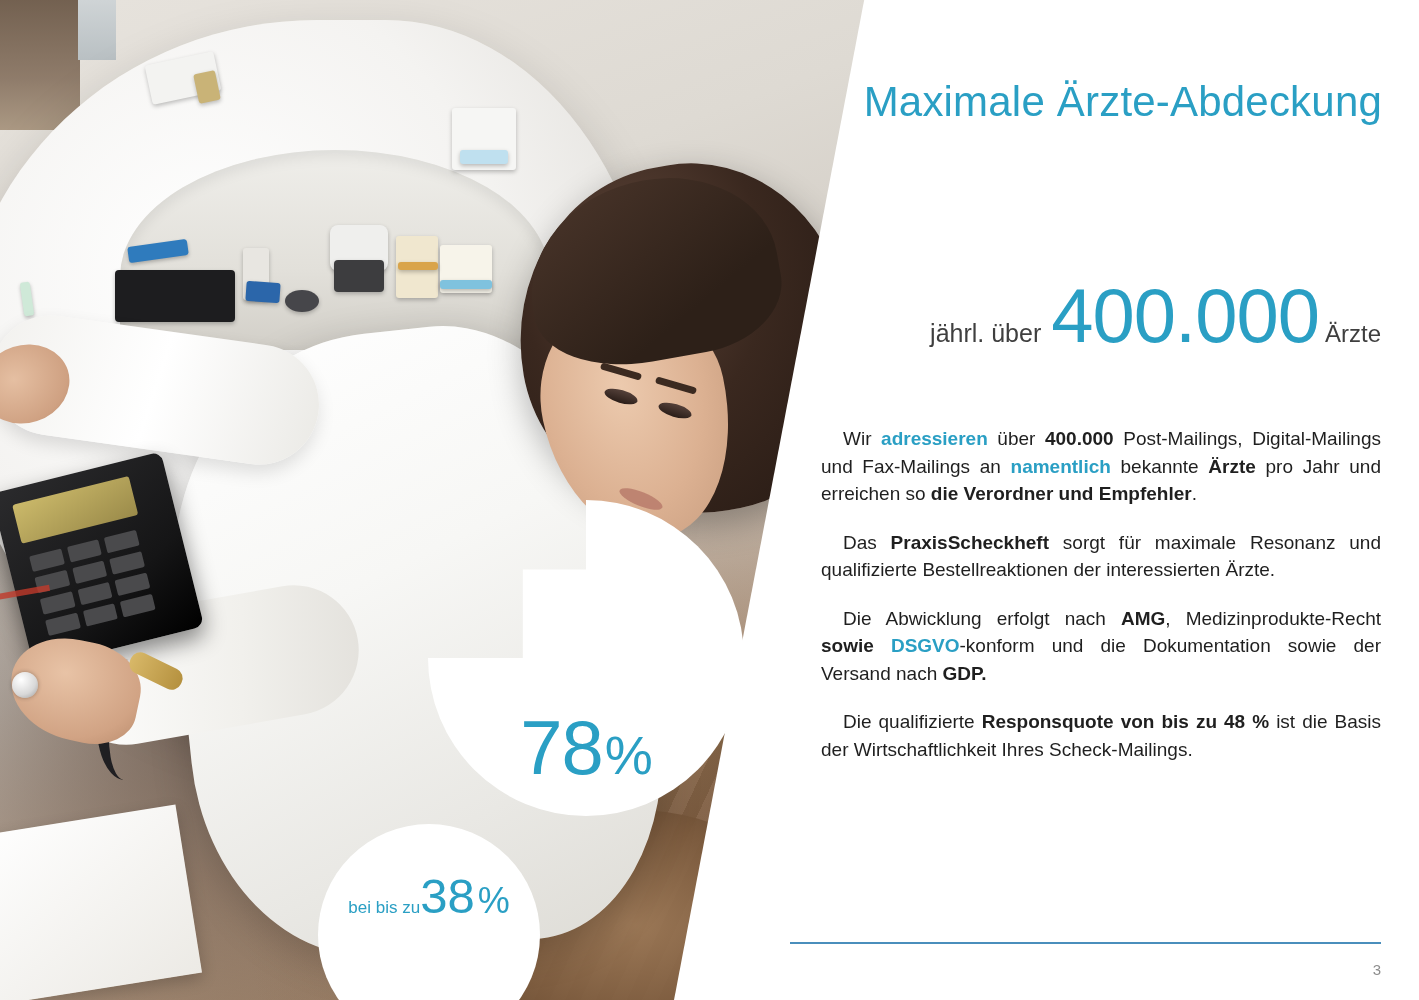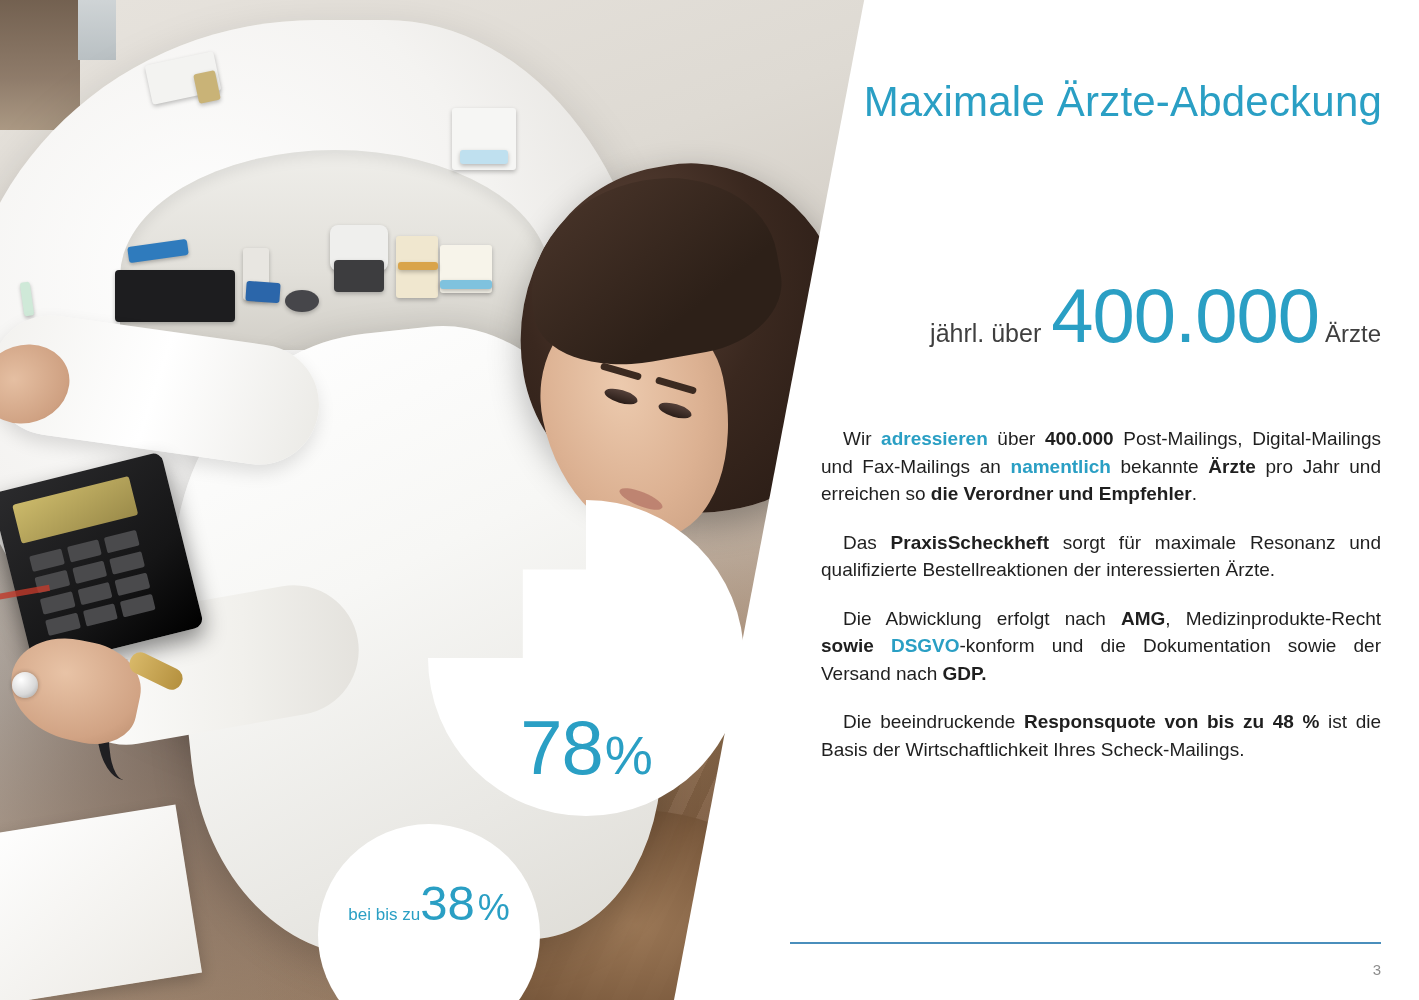--- a/index.html
+++ b/index.html
@@ -400,21 +400,20 @@
   }
   .pre38 {
     font-size: 17px;
     color: #2a9fc4;
     margin-right: 0;
   }
   .num38 {
     font-size: 49px;
     color: #2a9fc4;
     line-height: 1;
-    margin-top: 7px;
   }
   .num38 .pct { font-size: 36px; margin-left: 3px; }
   .resp38 {
     position: absolute;
     left: 0; right: 0;
     top: 108px;
     font-size: 37px;
     color: #2a9fc4;
   }
 </style>
@@ -513,20 +512,20 @@
       <span class="bignum-post">Ärzte</span>
     </div>
 
     <div class="body-copy">
       <p><span>Wir </span><span class="hl">adressieren</span><span> über </span><span class="bd">400.000</span><span> Post-Mailings, Digital-Mailings und Fax-Mailings an </span><span class="hl">namentlich</span><span> bekannte </span><span class="bd">Ärzte</span><span> pro Jahr und erreichen so </span><span class="bd">die Verordner und Empfehler</span><span>.</span></p>
 
       <p><span>Das </span><span class="bd">PraxisScheckheft</span><span> sorgt für maximale Resonanz und qualifizierte Bestellreaktionen der interessierten Ärzte.</span></p>
 
       <p><span>Die Abwicklung erfolgt nach </span><span class="bd">AMG</span><span>, Medizinprodukte-Recht </span><span class="bd">sowie </span><span class="hl">DSGVO</span><span>-konform und die Dokumentation sowie der Versand nach </span><span class="bd">GDP.</span></p>
 
-      <p><span>Die beeindruckende </span><span class="bd">Responsquote von bis zu 48 %</span><span> ist die Basis der Wirtschaftlichkeit Ihres Scheck-Mailings.</span></p>
+      <p><span>Die qualifizierte </span><span class="bd">Responsquote von bis zu 48 %</span><span> ist die Basis der Wirtschaftlichkeit Ihres Scheck-Mailings.</span></p>
     </div>
 
     <div class="footer-rule"></div>
     <div class="page-num">3</div>
   </div>
 
 </div>
 
 </body></html>

